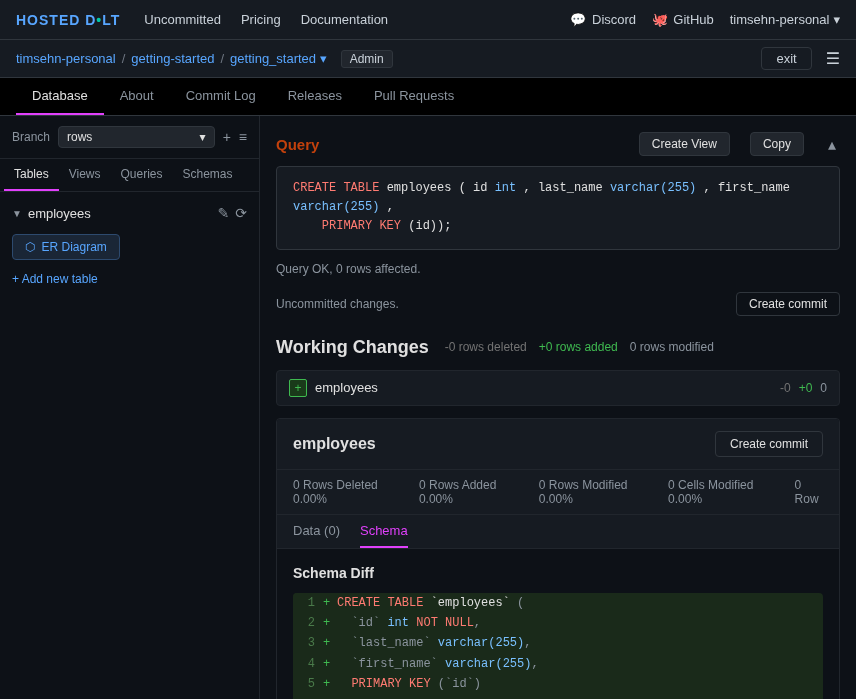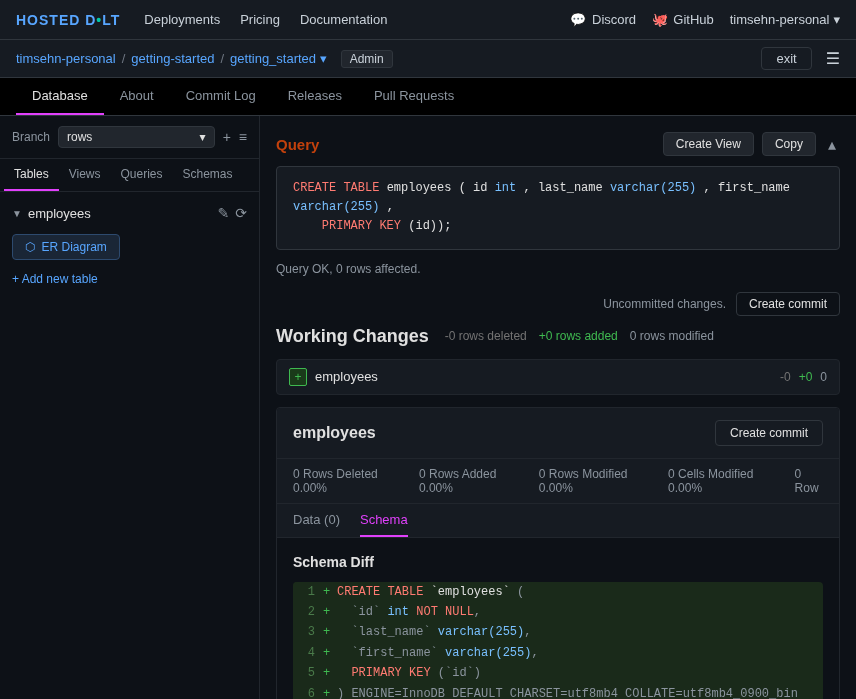--- a/index.html
+++ b/index.html
@@ -192,21 +192,21 @@
     }
 
     
     .query-header {
       display: flex;
       align-items: center;
       justify-content: space-between;
       margin-bottom: 10px;
     }
     .query-title { color: #c2410c; font-size: 15px; font-weight: 600; }
-    .query-actions { display: flex; gap: 8px; align-items: center; }
+    .query-actions { display: flex; gap: 20px; align-items: center; }
     .create-view-btn {
       background: #21262d;
       border: 1px solid #30363d;
       color: #e0e0e0;
       padding: 4px 12px;
       border-radius: 4px;
       cursor: pointer;
       font-size: 12px;
     }
     .copy-btn {
@@ -246,23 +246,23 @@
     .query-result {
       color: #8b949e;
       font-size: 12px;
       margin-bottom: 16px;
     }
 
     
     .uncommitted-bar {
       display: flex;
       align-items: center;
-      justify-content: flex-end;
+      justify-content: space-between;
       gap: 10px;
-      margin-bottom: 10px;
+      margin-bottom: 21px;
     }
     .uncommitted-text { color: #8b949e; font-size: 12px; }
     .create-commit-btn-sm {
       background: transparent;
       border: 1px solid #30363d;
       color: #e0e0e0;
       padding: 4px 12px;
       border-radius: 4px;
       cursor: pointer;
       font-size: 12px;
@@ -404,21 +404,21 @@
     .diff-code .kw { color: #ff7b72; }
     .diff-code .type { color: #79c0ff; }
     .diff-code .tick { color: #e0e0e0; }
   </style>
 </head>
 <body>
 
 <nav class="top-nav">
   <span class="logo">HOSTED D<span>•</span>LT</span>
   <div class="nav-links">
-    <a>Deployments</a>
+    <a>Uncommitted</a>
     <a>Pricing</a>
     <a>Documentation</a>
   </div>
   <div class="top-nav-right">
     <span class="nav-item">
       <span>💬</span>
       <span>Discord</span>
     </span>
     <span class="nav-item">
       <span>🐙</span>

